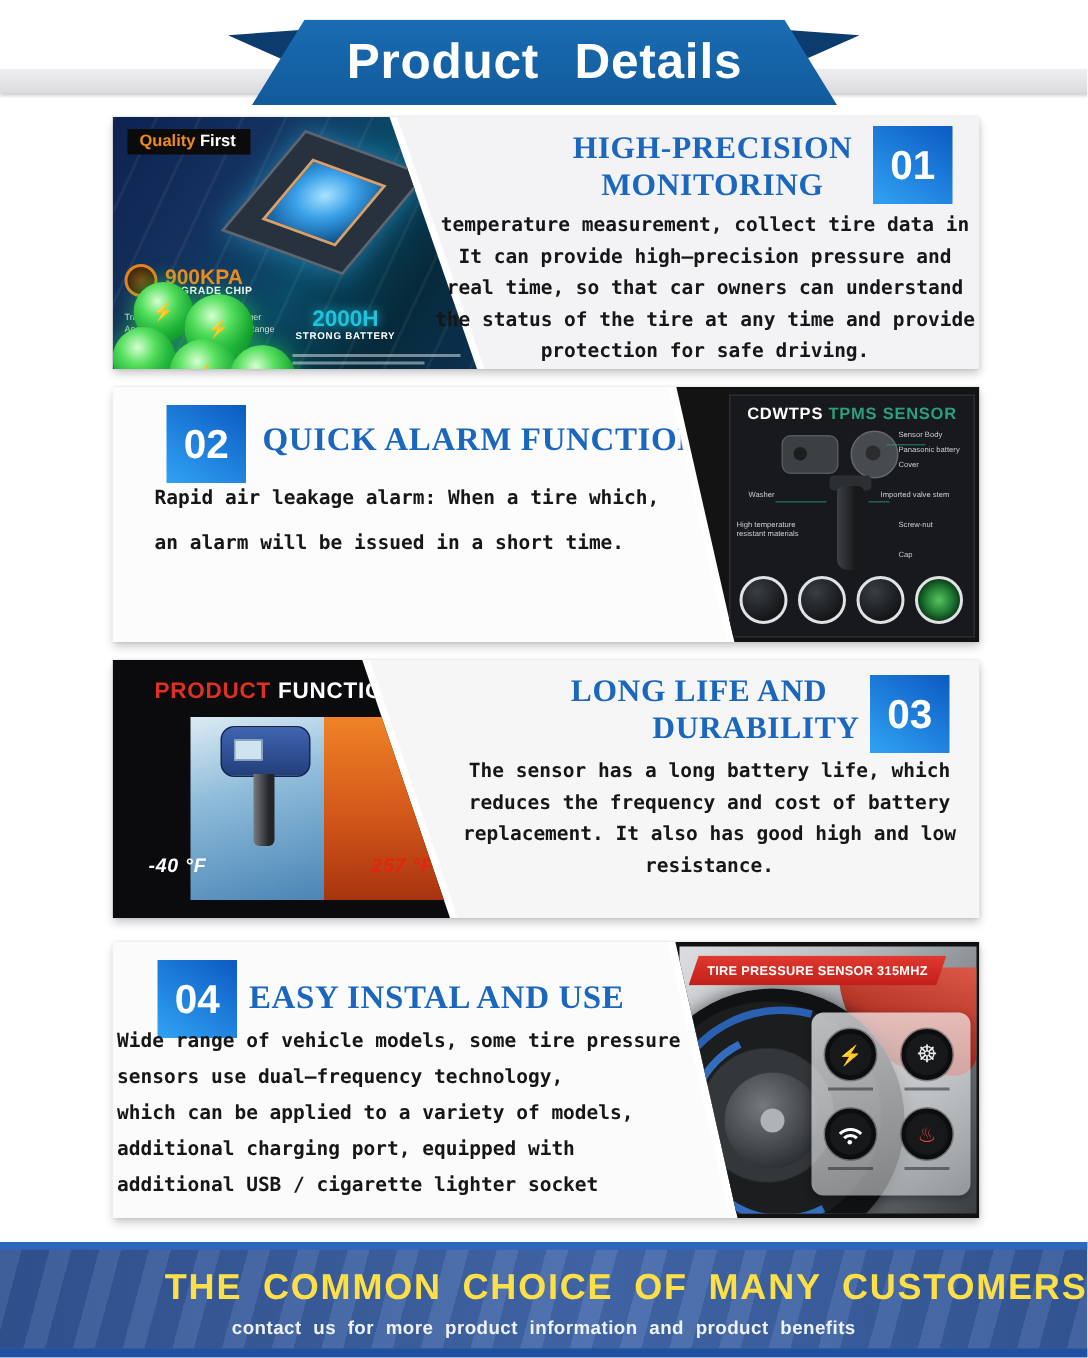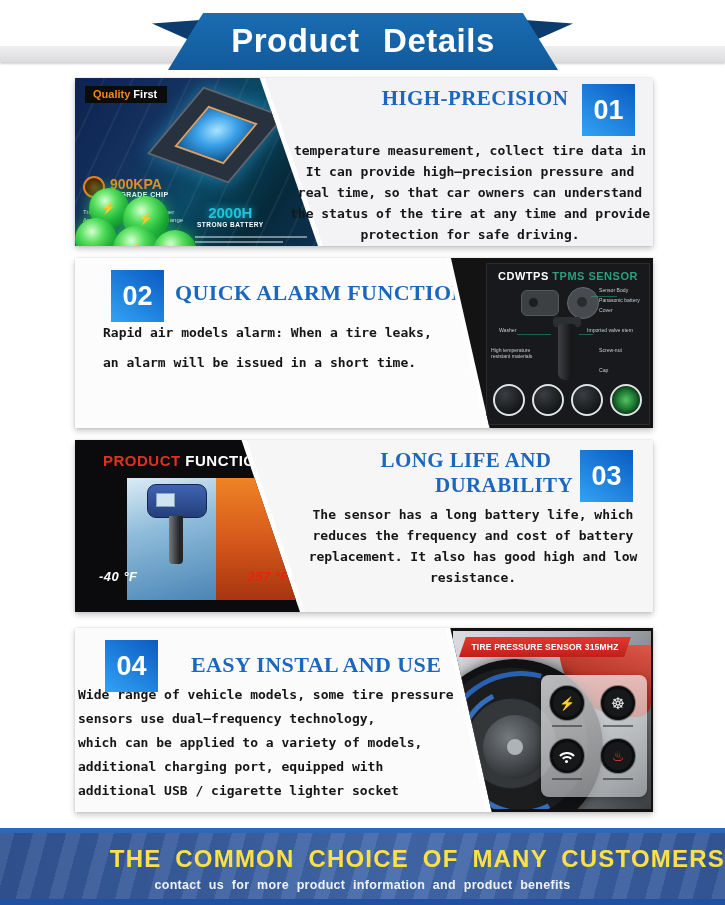--- a/index.html
+++ b/index.html
@@ -26,21 +26,21 @@
   .card3{top:440px;height:172px;background:#f6f6f7;}
   .card4{top:628px;height:184px;background:#fbfbfc;}
   .badge{position:absolute;width:53px;height:52px;display:flex;align-items:center;justify-content:center;
     background:linear-gradient(215deg,#0d5ec4 5%,#2f9ff2 95%);color:#fff;font-size:27px;font-weight:bold;}
   .b1{right:18px;top:6px;} .b2{left:36px;top:12px;} .b3{right:20px;top:10px;} .b4{left:30px;top:12px;}
   .sec-title{font-family:"Liberation Serif",serif;font-weight:bold;color:#1b67be;letter-spacing:.4px;}
   .t1{position:absolute;left:248px;top:8px;width:304px;text-align:center;font-size:21px;line-height:25px;}
   .t2{position:absolute;left:100px;top:22px;font-size:22px;}
   .t3{position:absolute;left:238px;top:8px;width:306px;text-align:center;font-size:21px;line-height:25px;}
   .t3 .l2{transform:translateX(38px);}
-  .t4{position:absolute;left:116px;top:24px;font-size:22px;}
+  .t4{position:absolute;left:91px;top:24px;font-size:22px;}
   .body-text{font-family:"DejaVu Sans Mono",monospace;font-weight:bold;color:#161616;font-size:13px;}
   .p1{position:absolute;left:212px;top:62px;width:366px;text-align:center;line-height:21px;}
   .p2{position:absolute;left:28px;top:60px;width:366px;text-align:left;line-height:30px;}
   .p3{position:absolute;left:222px;top:64px;width:352px;text-align:center;line-height:21px;}
   .p4{position:absolute;left:3px;top:55px;width:390px;text-align:left;line-height:24px;}
   
   .img1-wrap{position:absolute;left:0;top:0;filter:drop-shadow(5px 0 0 #ffffff);}
   .img1{position:relative;width:243px;height:168px;overflow:hidden;
     clip-path:polygon(0 0,76% 0,100% 100%,0 100%);
     background:
@@ -200,36 +200,37 @@
       <div class="bat-label">
         <div class="bat-val">2000H</div>
         <div class="bat-sub">STRONG BATTERY</div>
       </div>
       <div class="fine-bar fb1"></div>
       <div class="fine-bar fb2"></div>
     </div>
   </div>
   <div class="sec-title t1">
     <div>HIGH-PRECISION</div>
+    <div>MONITORING</div>
   </div>
   <div class="badge b1">01</div>
   <div class="body-text p1">
       <div>temperature measurement, collect tire data in</div>
       <div>It can provide high—precision pressure and</div>
       <div>real time, so that car owners can understand</div>
       <div>the status of the tire at any time and provide</div>
       <div>protection for safe driving.</div>
     </div>
 </div>
 
 <div class="card card2">
   <div class="badge b2">02</div>
   <div class="sec-title t2">QUICK ALARM FUNCTION</div>
   <div class="body-text p2">
-      <div>Rapid air models alarm: When a tire leaks,</div>
+      <div>Rapid air leakage alarm: When a tire which,</div>
       <div>an alarm will be issued in a short time.</div>
     </div>
   <div class="img2-wrap">
     <div class="img2">
       <div class="cd-panel">
         <div class="cd-head"><span class="cd-brand">CDWTPS</span> <span class="cd-prod">TPMS SENSOR</span></div>
         <div class="s-disc-l">
             <div class="s-dot"></div>
           </div>
         <div class="s-disc-r">

